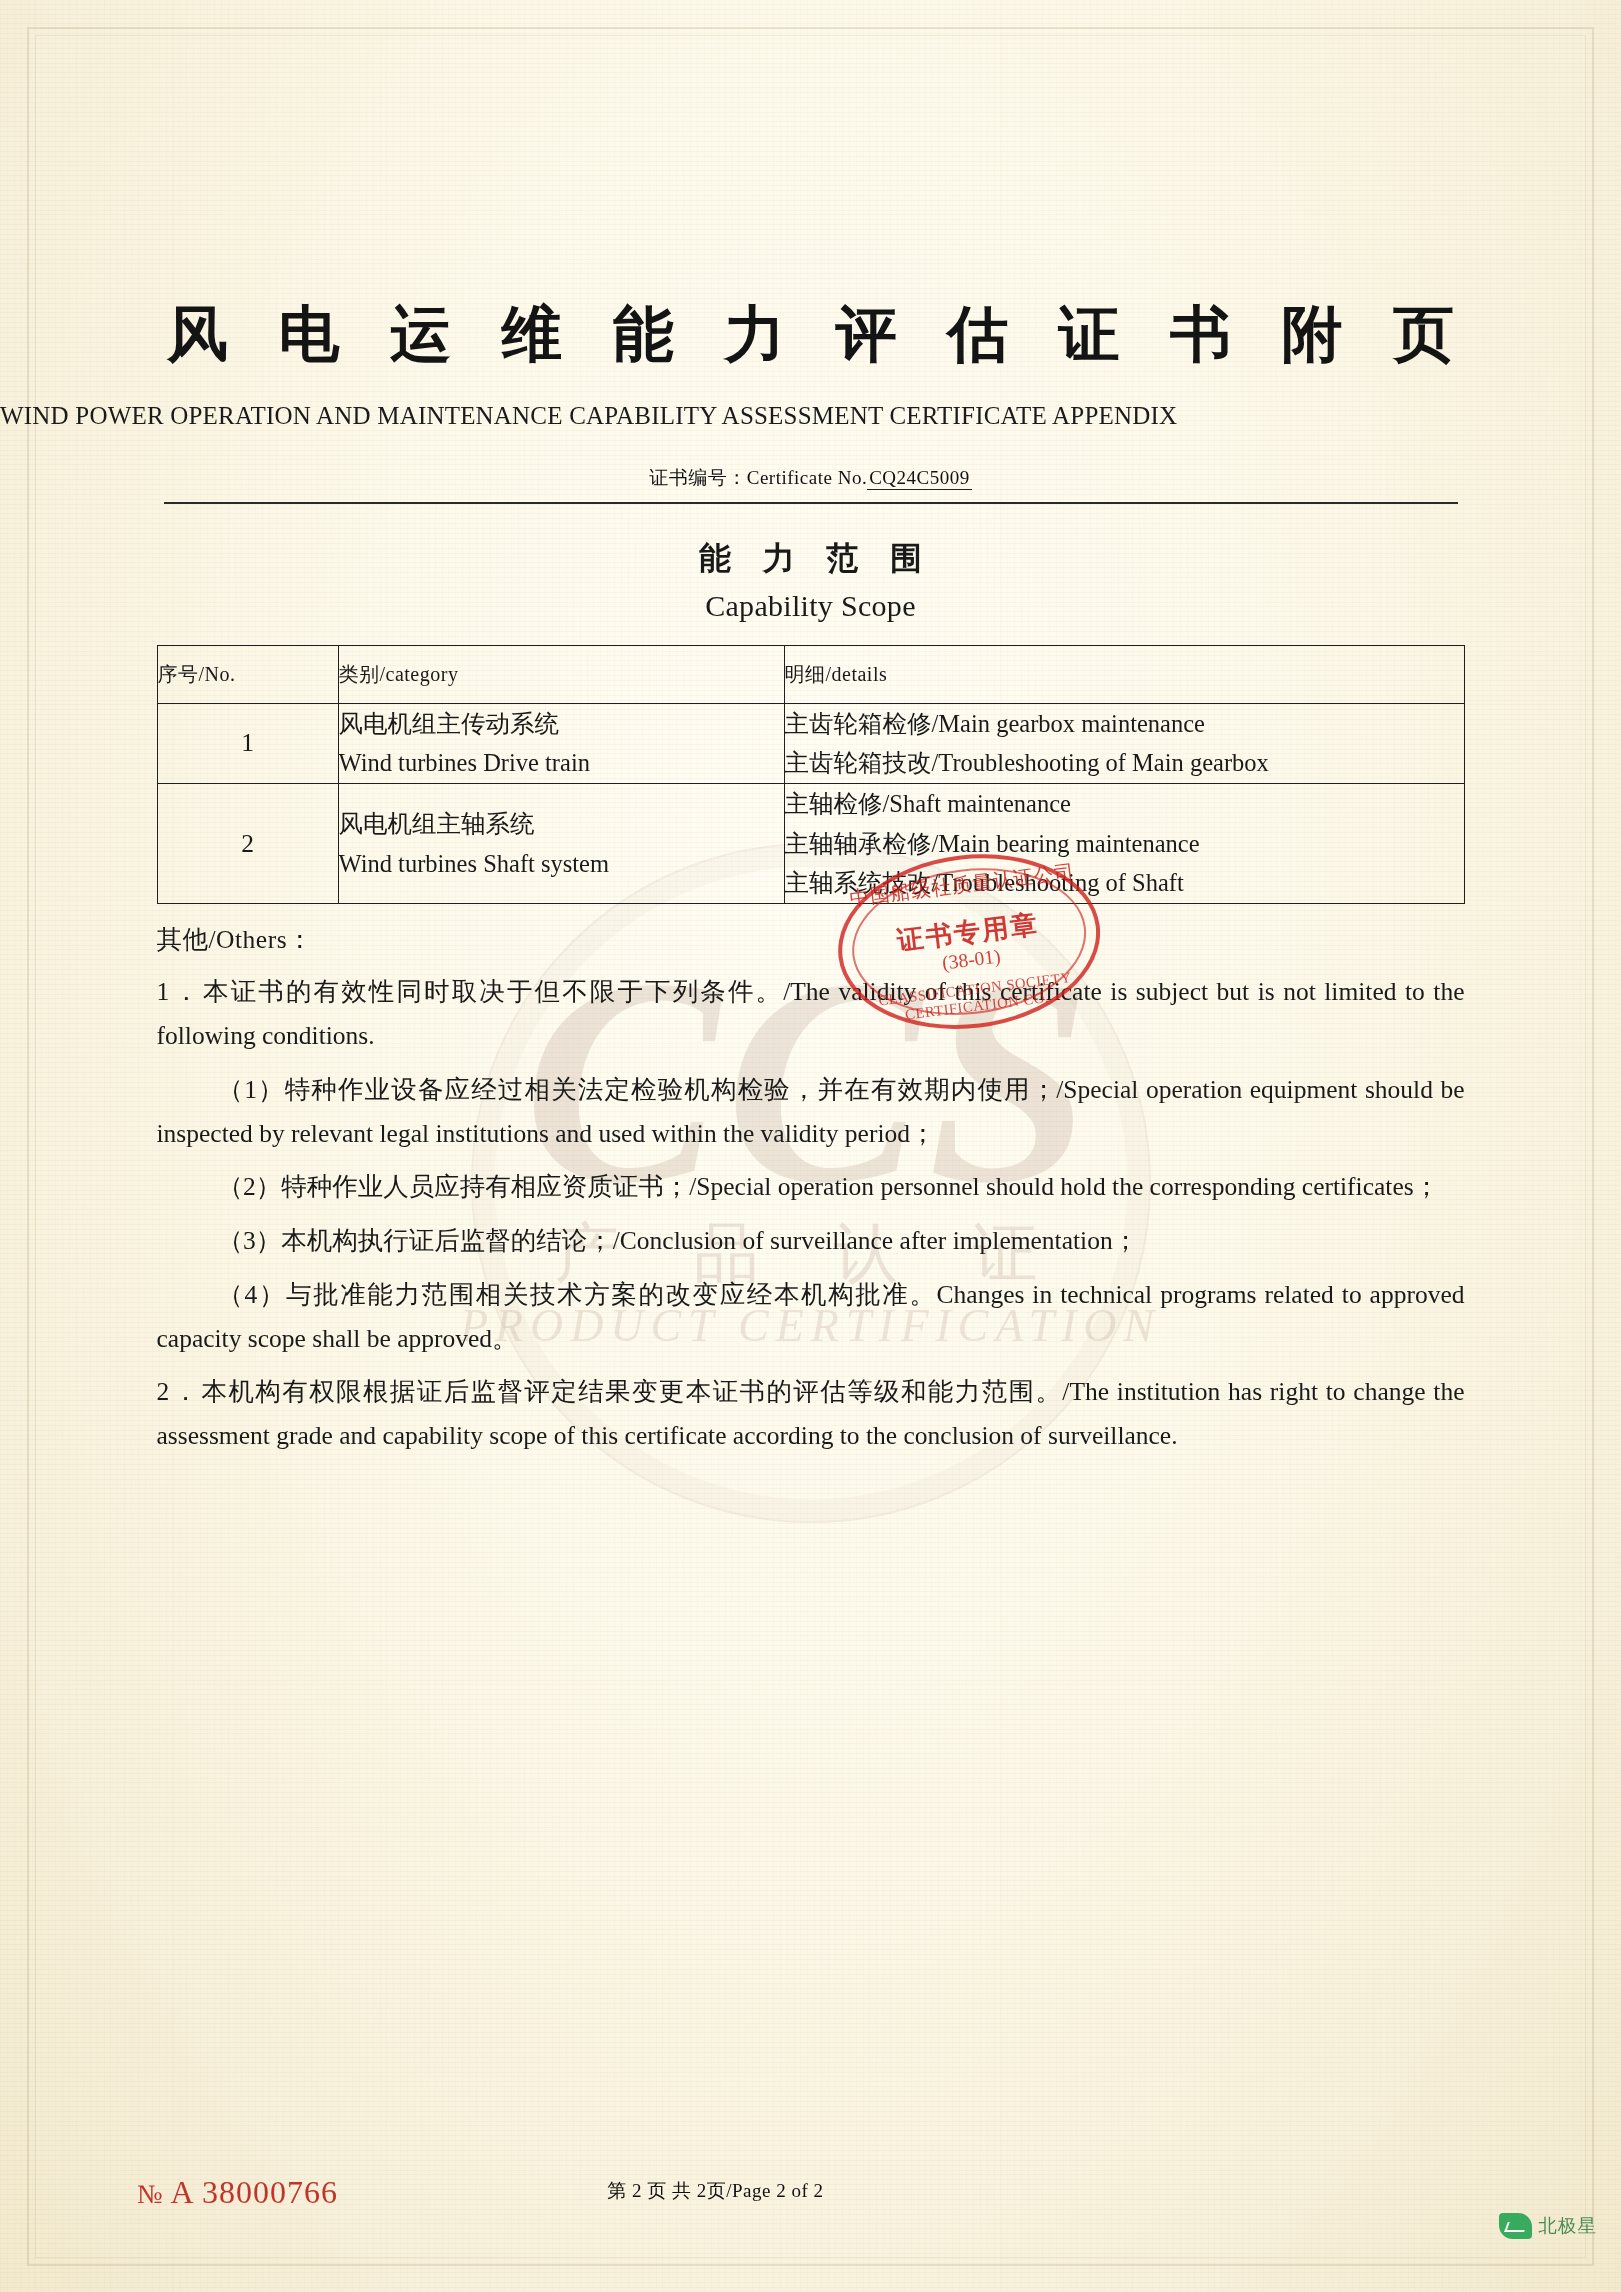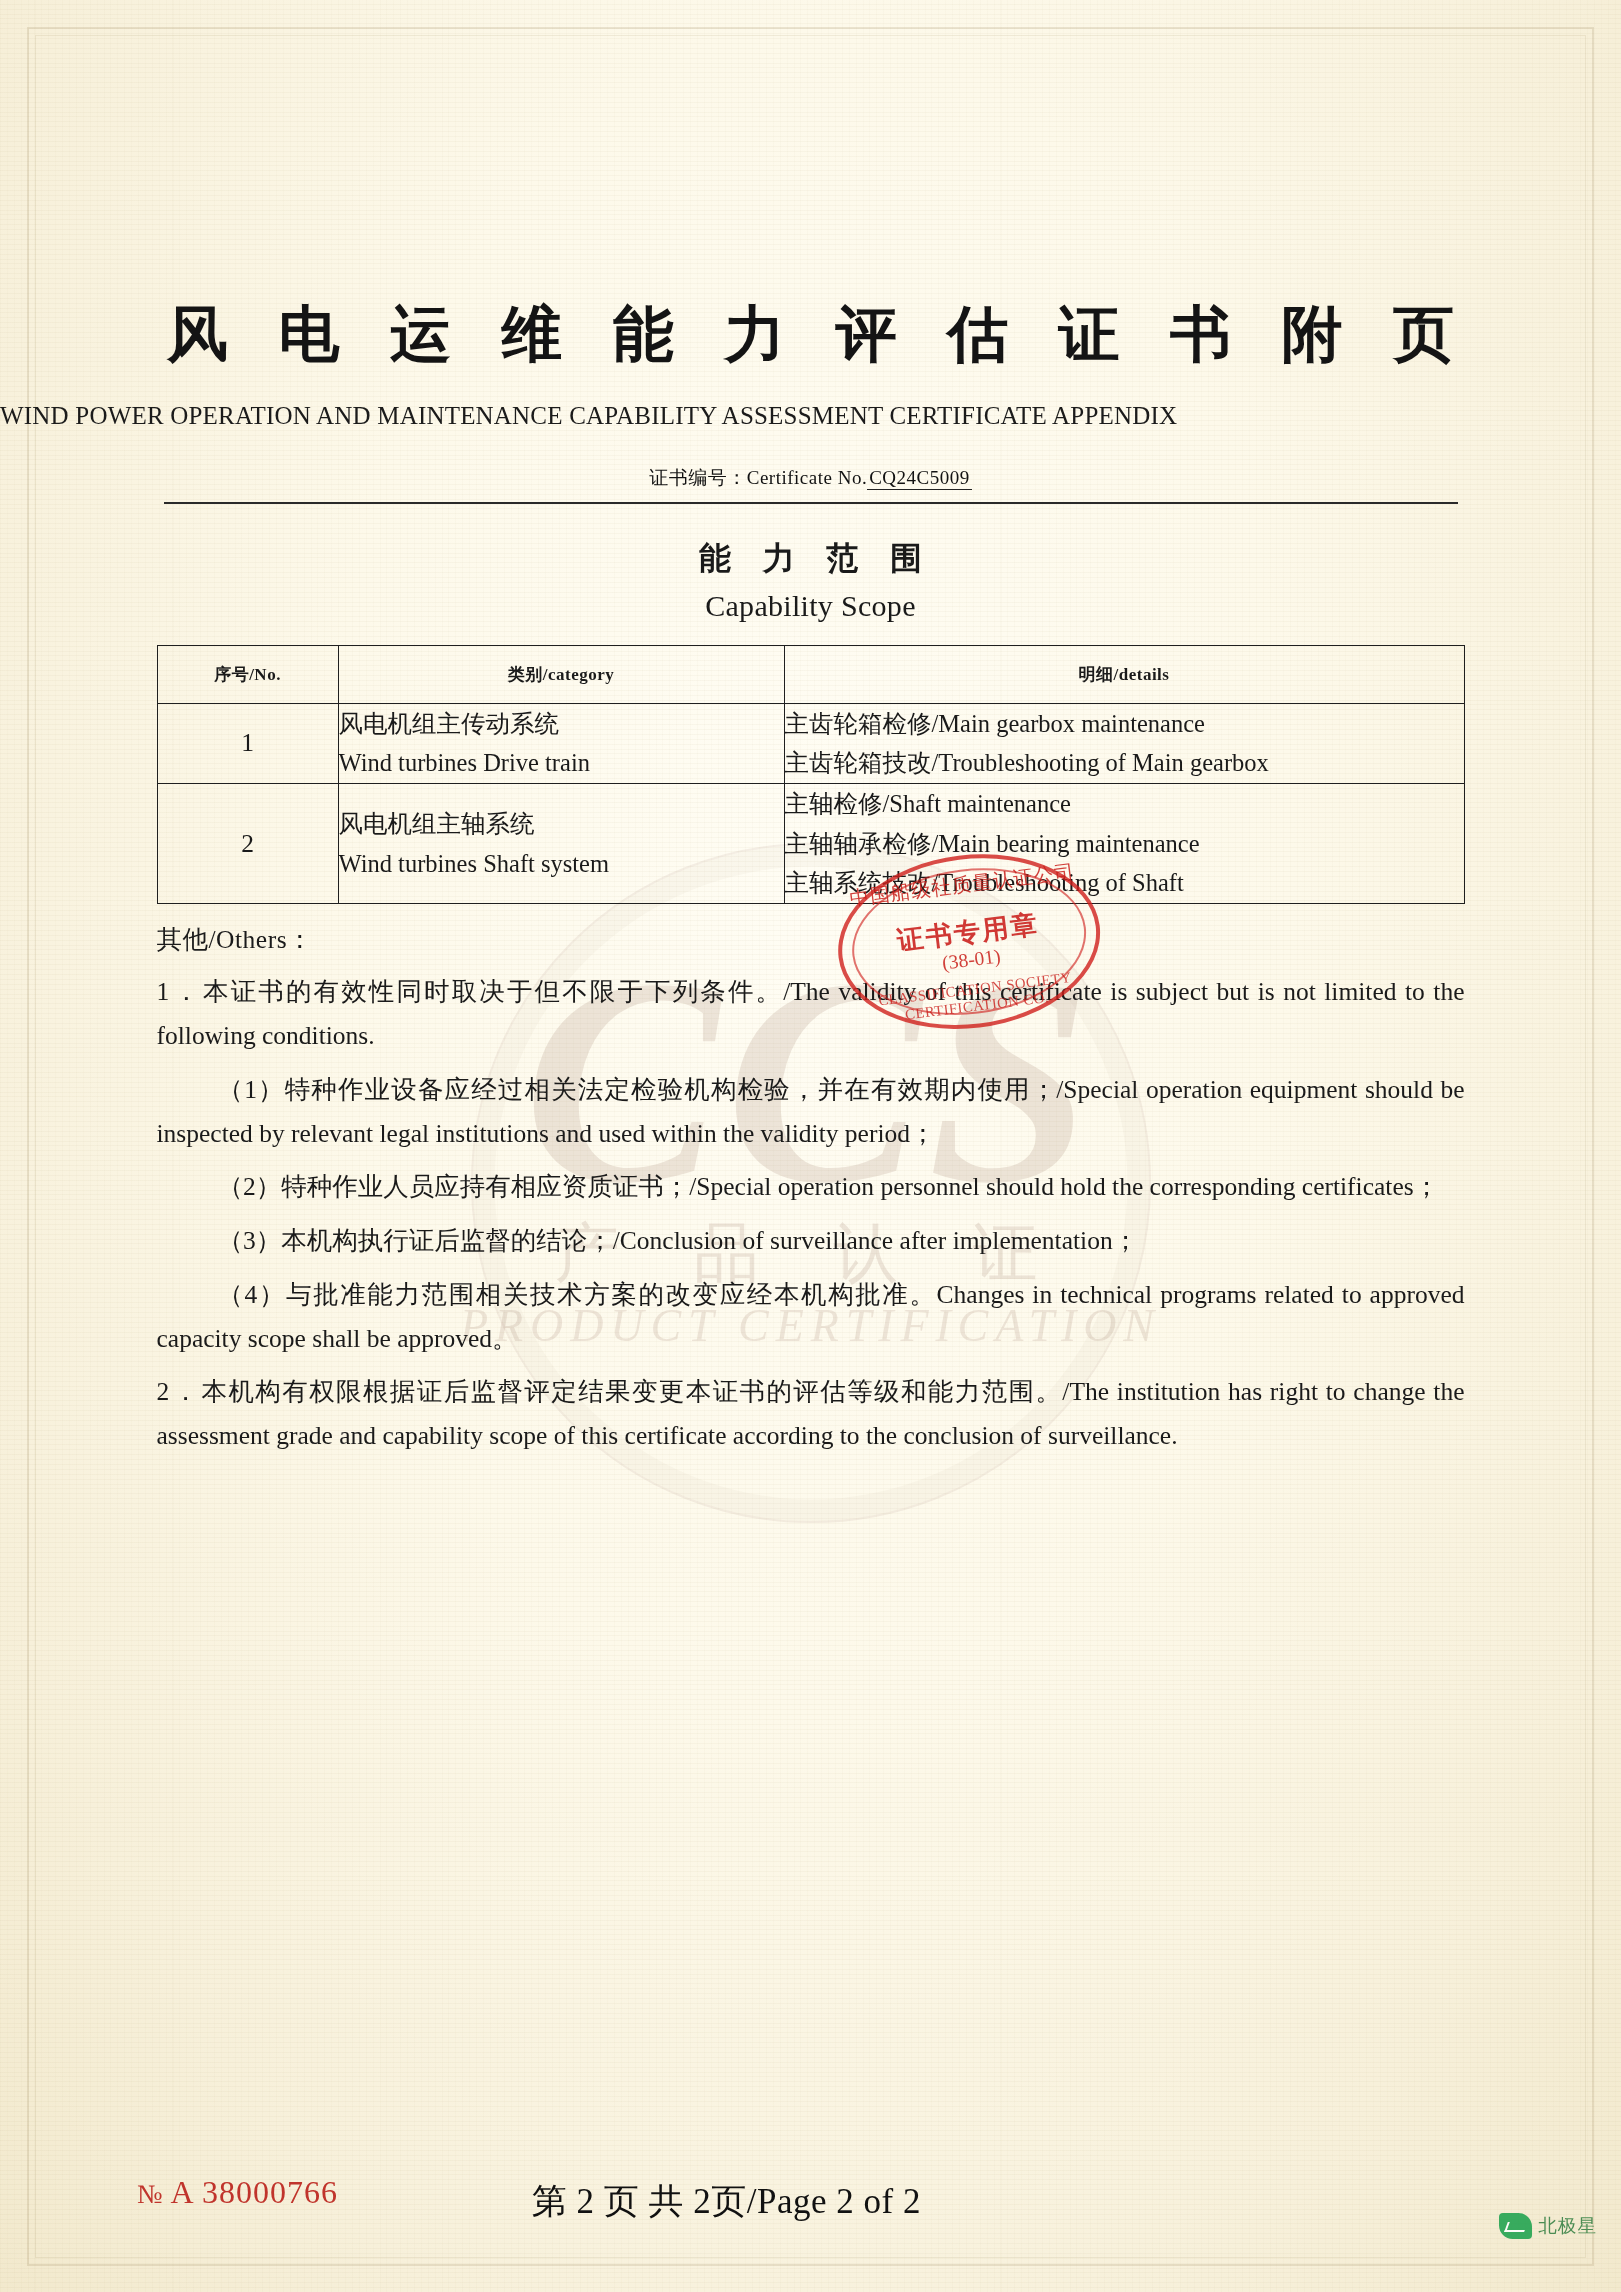--- a/index.html
+++ b/index.html
@@ -165,23 +165,23 @@
     width: 1308px;
     border-collapse: collapse;
     table-layout: fixed;
   }
   table.scope th, table.scope td {
     border: 1.6px solid #1f1f1f;
     padding: 0;
     vertical-align: middle;
   }
   table.scope th {
-    text-align: center;
-    font-weight: bold;
-    font-size: 17px;
+    text-align: left;
+    font-weight: normal;
+    font-size: 20px;
     height: 57px;
     letter-spacing: 0.5px;
   }
   td.col-no {
     text-align: center;
     font-size: 25.5px;
     width: 181px;
   }
   td.col-cat {
     width: 446px;
@@ -294,25 +294,25 @@
     left: 137px;
     top: 2174px;
     font-size: 32px;
     color: #c0342c;
     letter-spacing: 1px;
     font-family: "Liberation Serif", serif;
   }
   #footer-serial .no-mark { font-size: 26.5px; }
   #footer-page {
     position: absolute;
-    left: 11px;
+    left: 0;
     top: 2178px;
     width: 1421px;
     text-align: center;
-    font-size: 35px;
+    font-size: 19px;
     color: #111;
     letter-spacing: 0.5px;
   }
   #footer-page span { padding-left: 9.8px; }
 
   
   #site-logo {
     position: absolute;
     right: 24px;
     top: 2213px;

